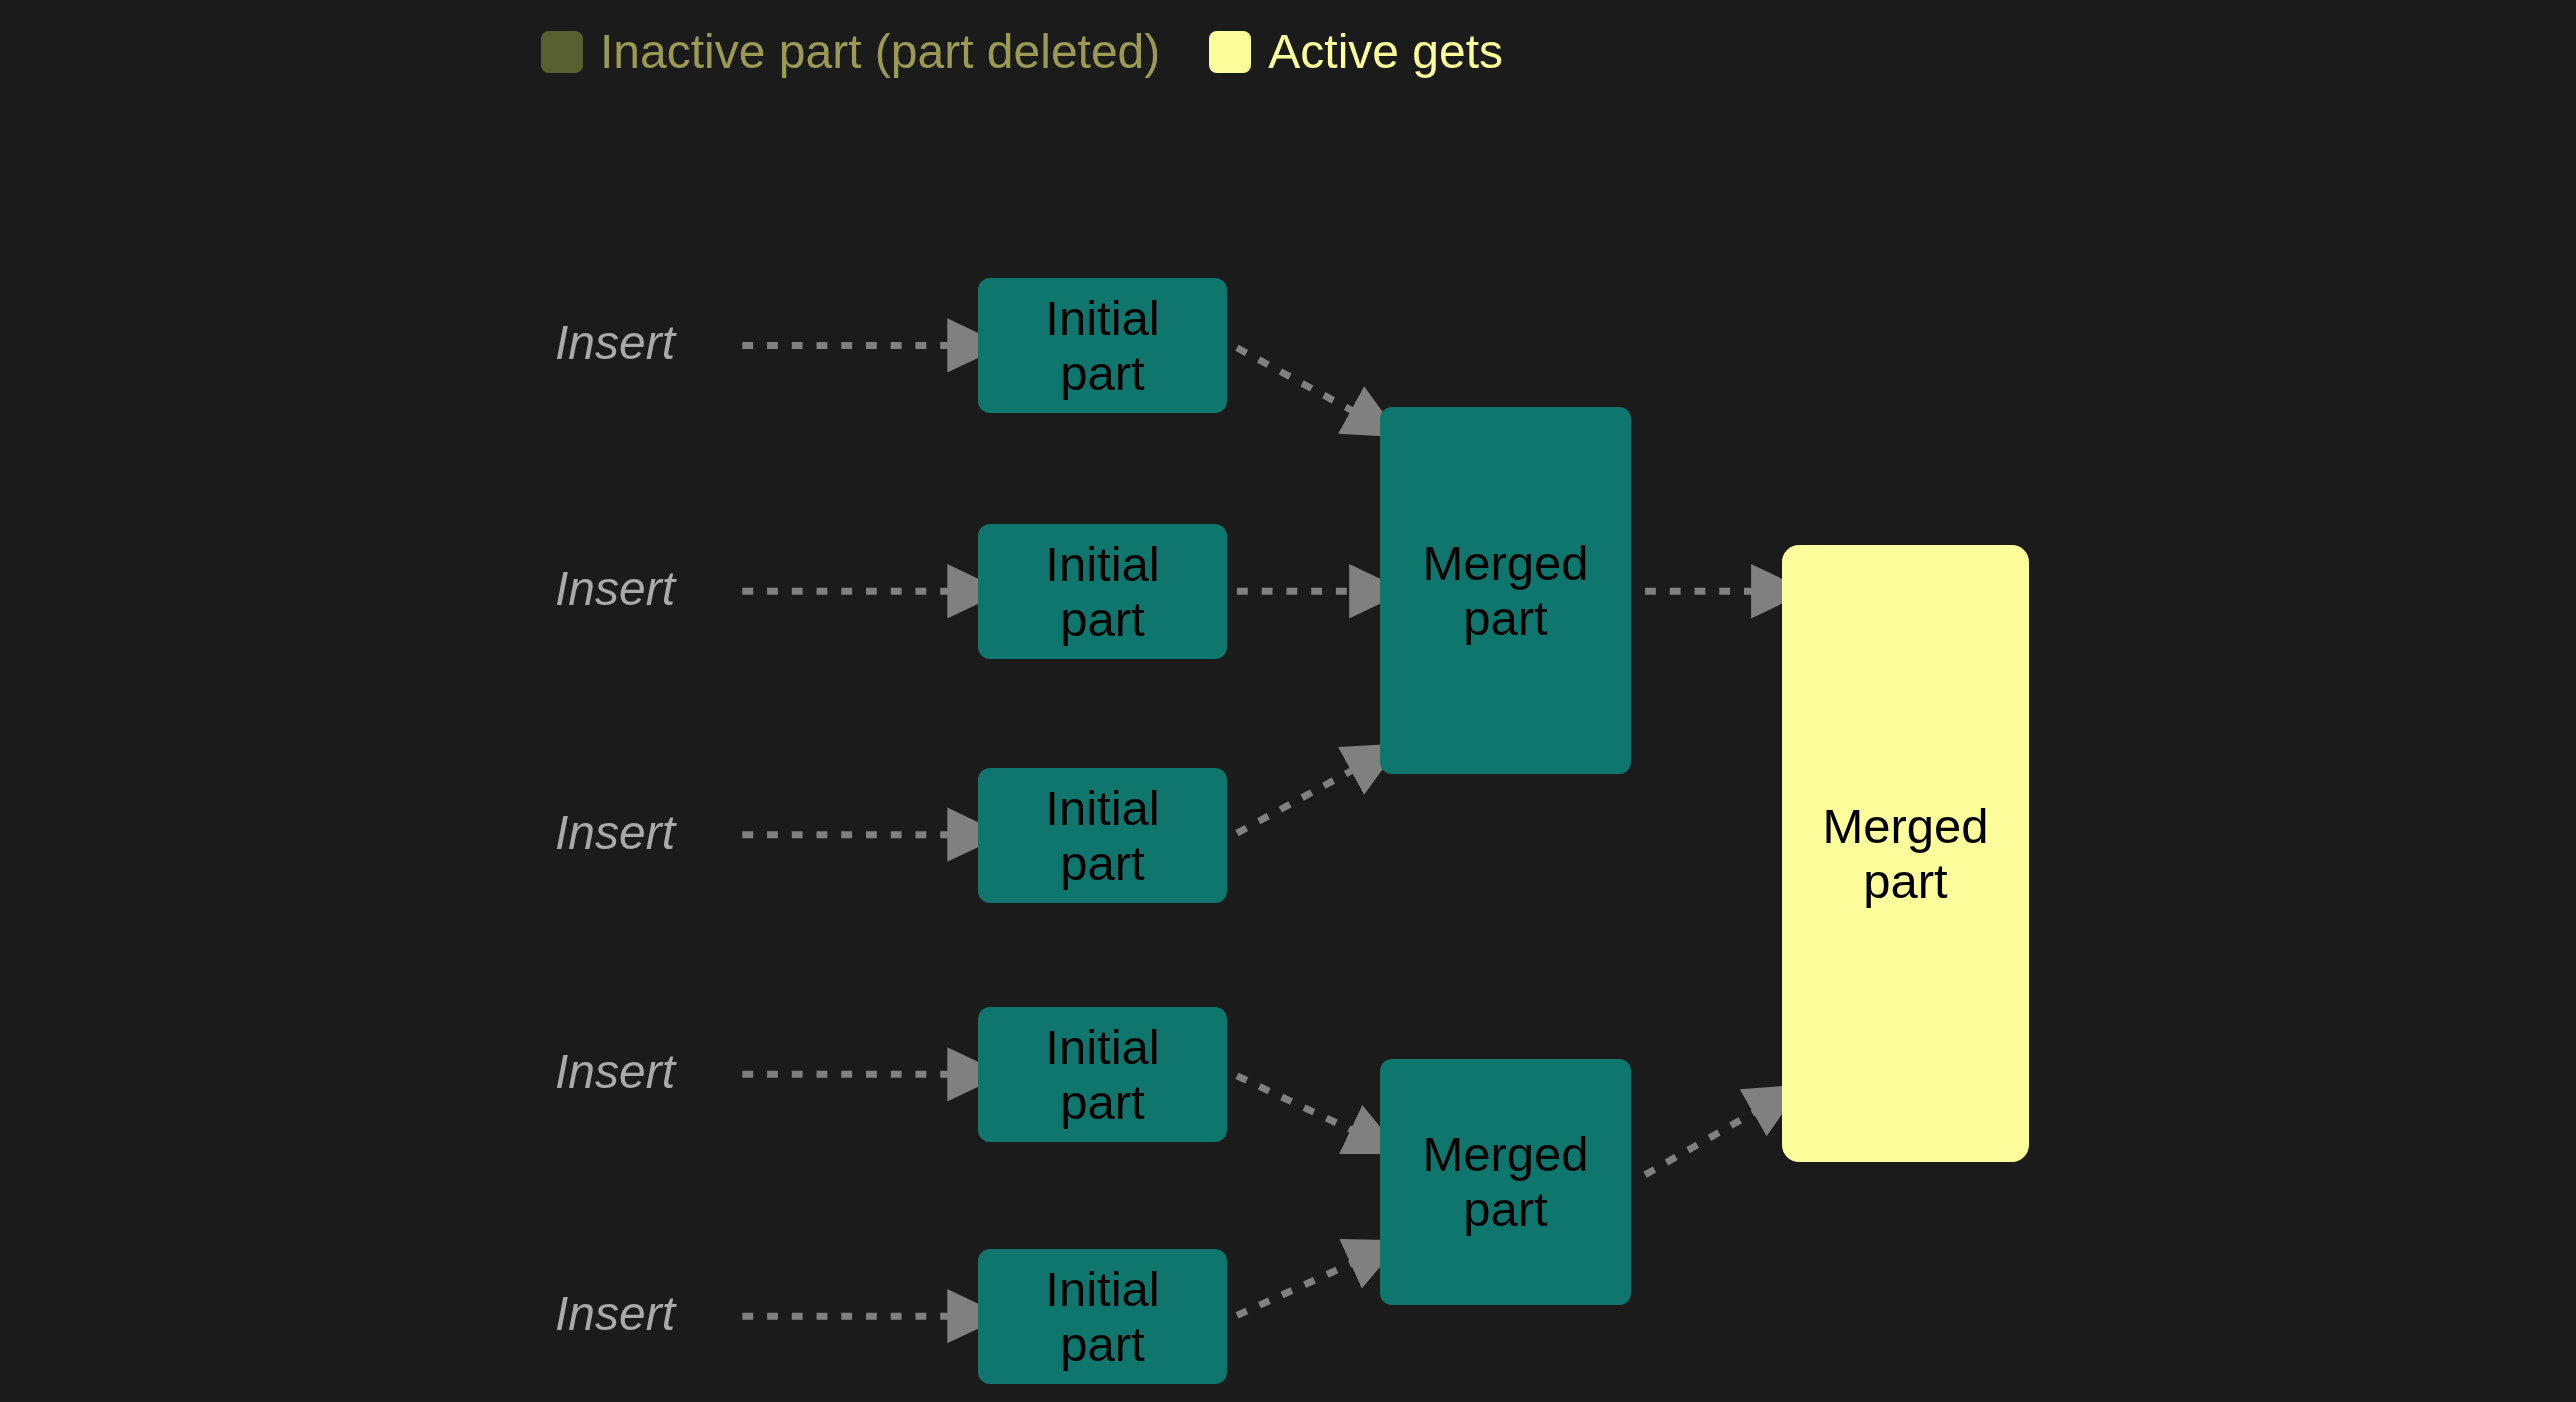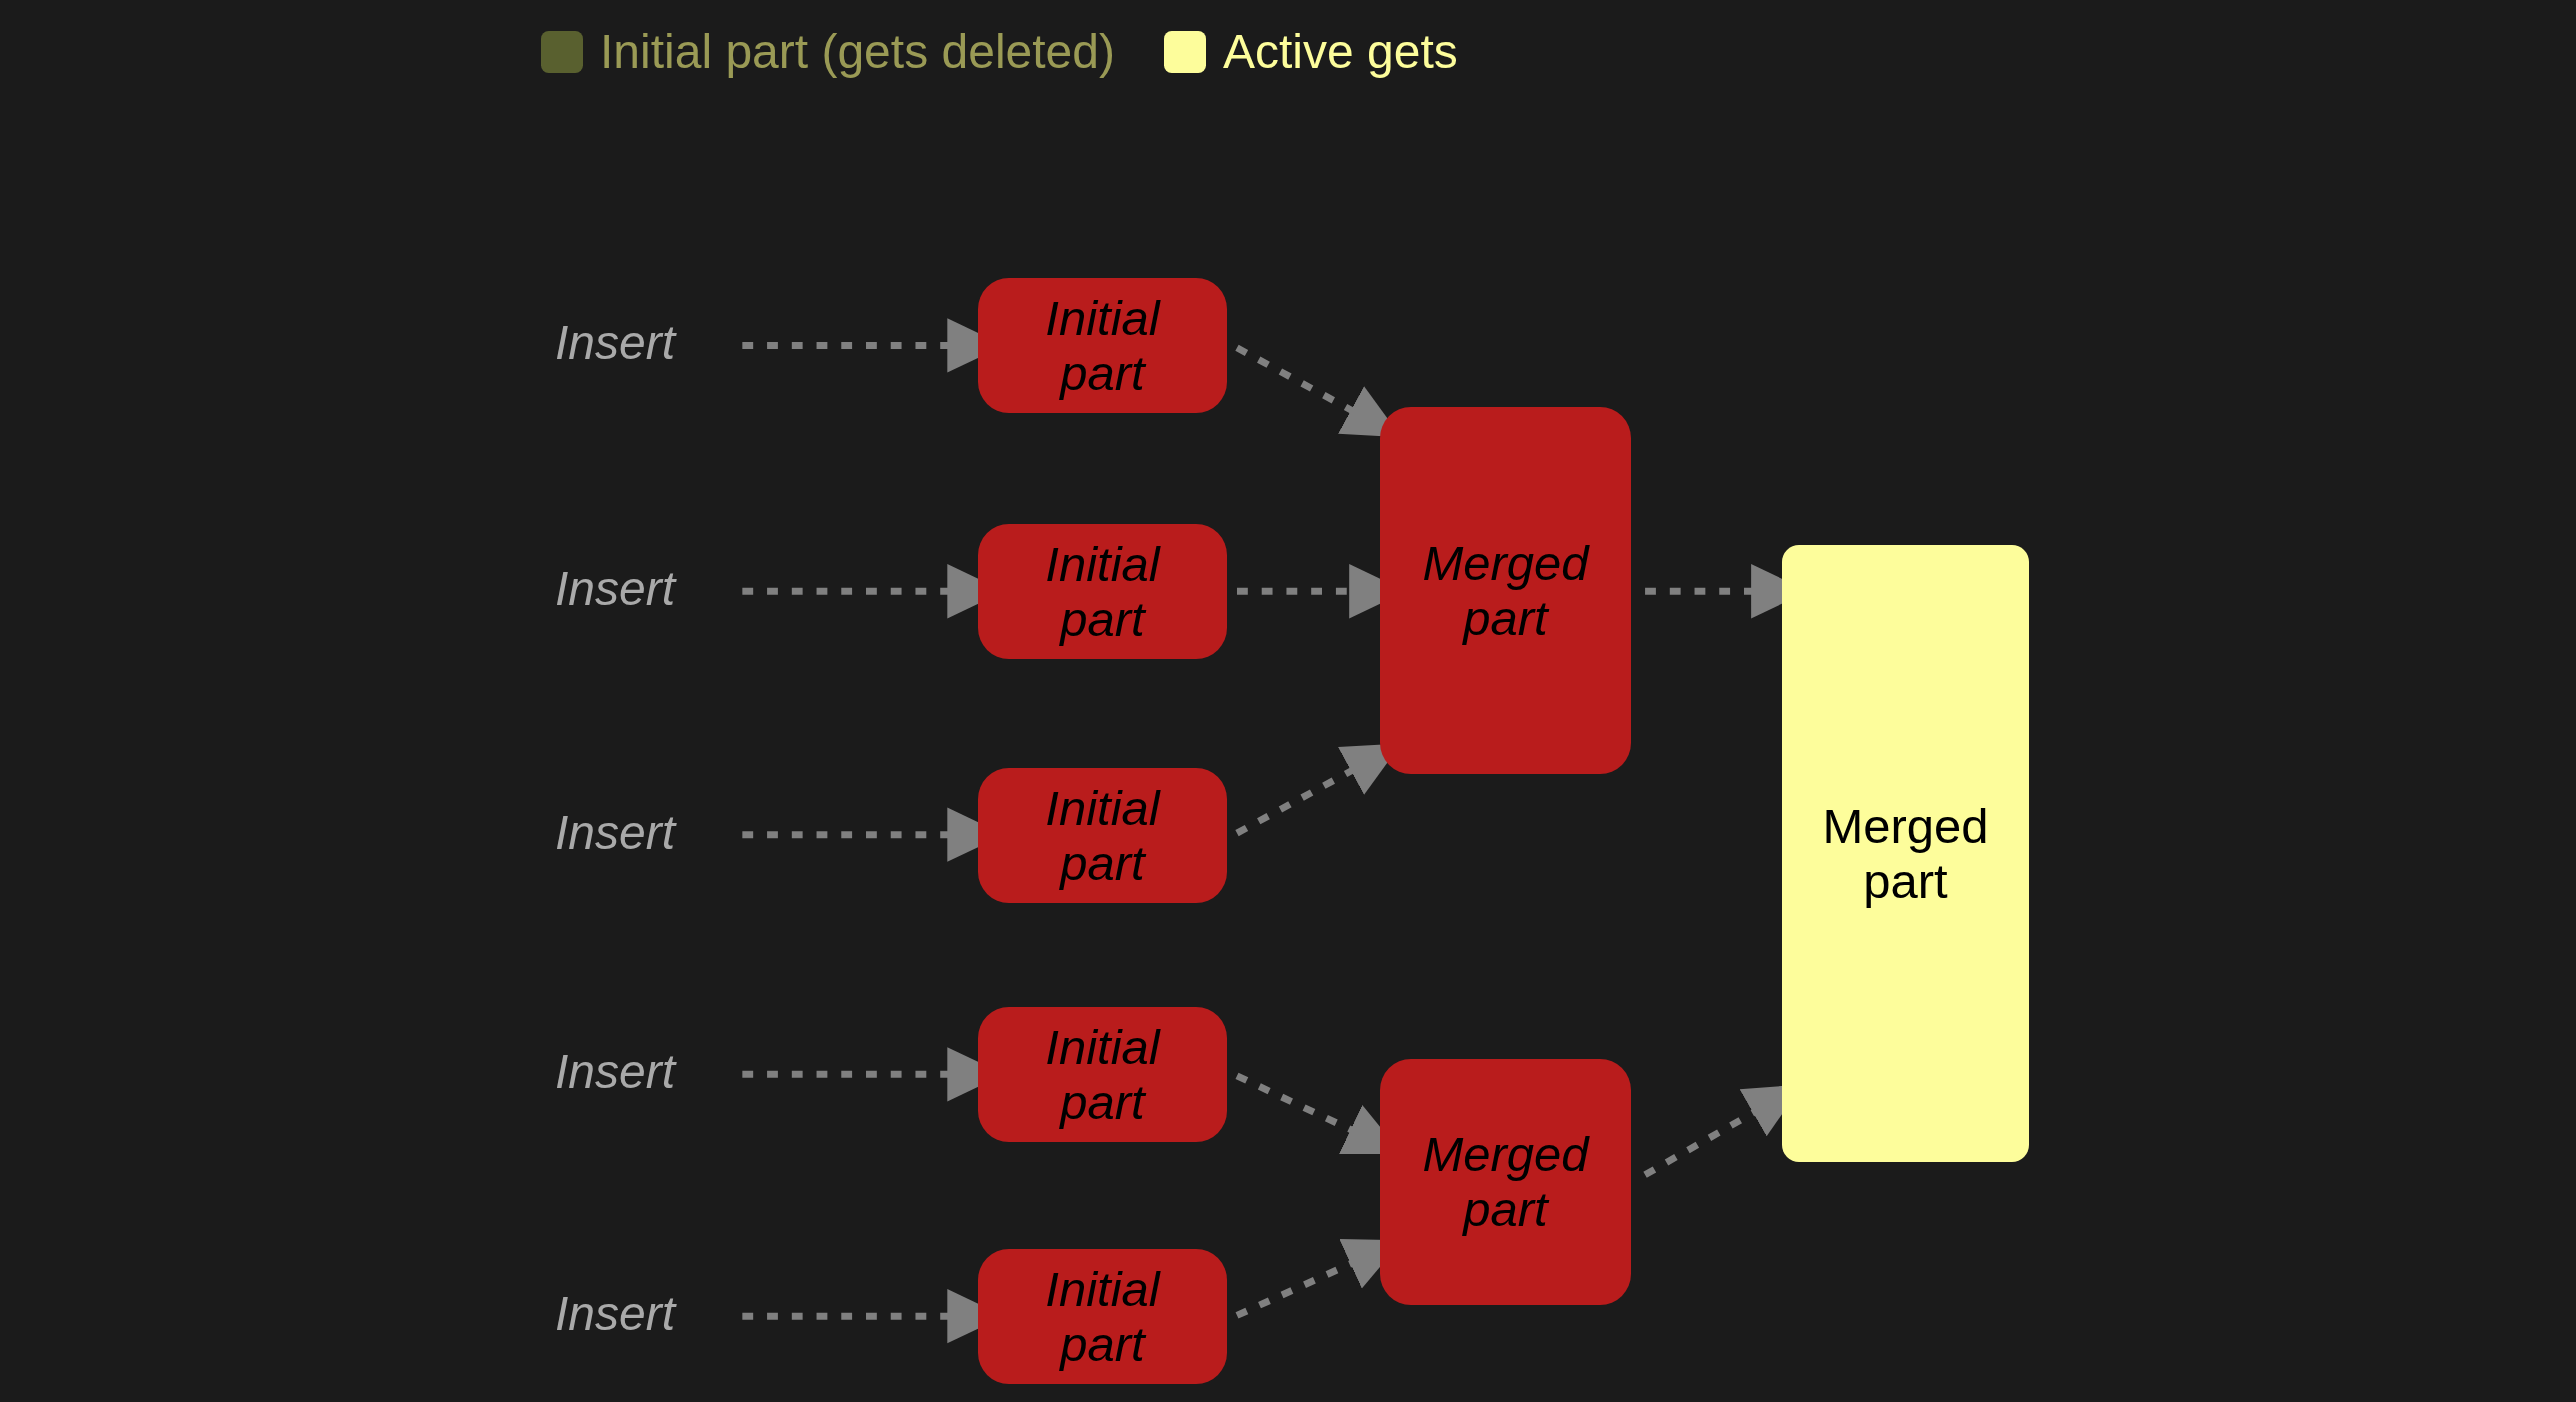--- a/index.html
+++ b/index.html
@@ -59,23 +59,22 @@
     display: flex;
     align-items: center;
     justify-content: center;
     text-align: center;
     color: #000000;
     font-size: 49px;
     line-height: 1.12;
     box-sizing: border-box;
   }
   .node.inactive {
-    background: #b91c1c;
-    border-radius: 31px;
-    font-style: italic;
+    background: #0f766e;
+    border-radius: 12px;
   }
   .node.active {
     background: #fdfd9b;
     border-radius: 17px;
   }
   .node-label { padding: 0 7.7px; }
 
   
   .insert-label {
     position: absolute;
@@ -97,21 +96,21 @@
   }
 </style>
 </head>
 <body>
 
 <div id="canvas">
 
   <div class="legend">
     <div class="legend-item">
       <span class="legend-swatch inactive"></span>
-      <span class="legend-label inactive">Initial part (gets deleted)</span>
+      <span class="legend-label inactive">Inactive part (part deleted)</span>
     </div>
     <span class="legend-gap"></span>
     <div class="legend-item">
       <span class="legend-swatch active"></span>
       <span class="legend-label active">Active gets</span>
     </div>
   </div>
 
   <svg id="arrows" viewBox="0 0 3332 1814" width="2576" height="1402">
     <defs>

